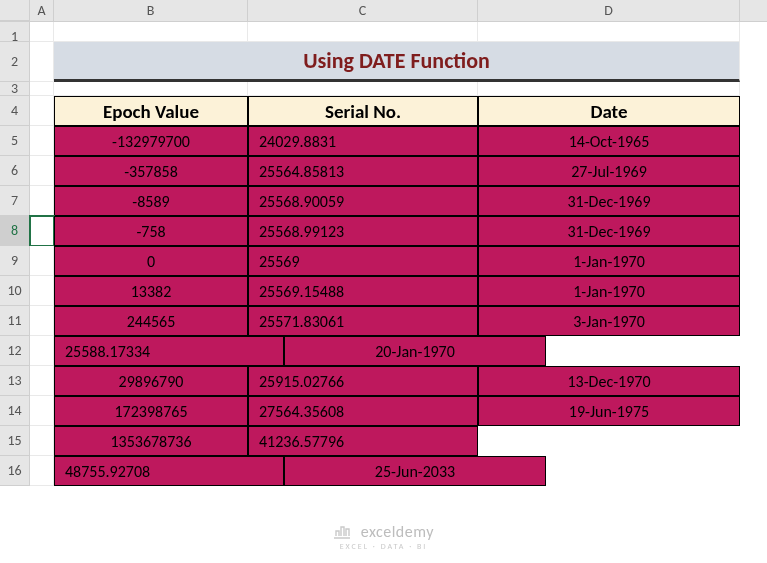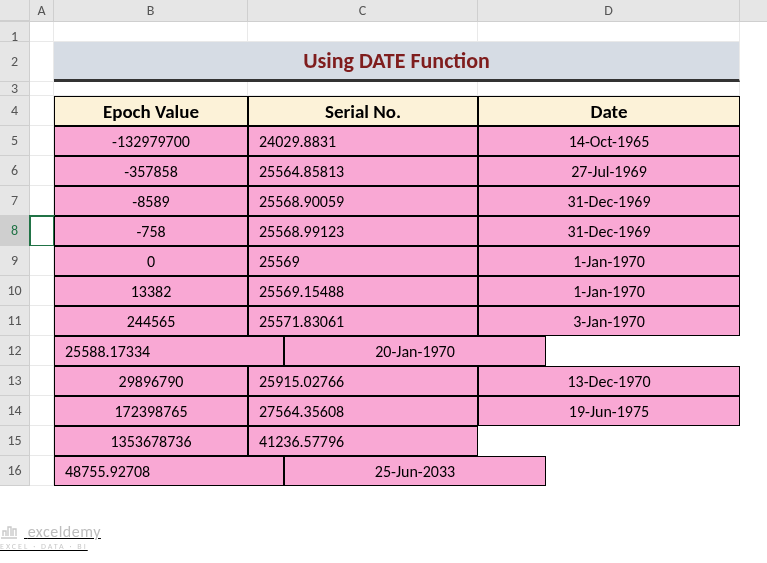--- a/index.html
+++ b/index.html
@@ -80,41 +80,41 @@
     font-size: 19px;
     text-align: center;
     line-height: 30px;
     border: 1px solid #000;
   }
   .data-cell {
     font-size: 16px;
     line-height: 30px;
     padding: 0 10px;
     border: 1px solid #000;
-    background: #f9a8d4;
+    background: #be185d;
   }
   .epoch { text-align: center; }
   .serial { text-align: left; }
   .date { text-align: center; }
   .row.r1 { height: 20px; }
   .row.r2 { height: 40px; }
   .row.r2 .row-header { line-height: 40px; }
   .row.r3 { height: 14px; }
   .row.r3 .row-header { line-height: 14px; }
   .row.selected-row .row-header { background: #cfcfcf; color: #217346; }
   .cell.selected {
     outline: 2px solid #217346;
     outline-offset: -1px;
   }
   .logo-area {
     position: absolute;
     bottom: 12px;
     left: 0;
     width: 100%;
-    text-decoration: underline;
+    text-align: center;
   }
   .logo-text {
     font-size: 16px;
     color: #bdbdbd;
     letter-spacing: 0.5px;
     font-weight: 500;
   }
   .logo-sub {
     font-size: 8px;
     color: #c9c9c9;

